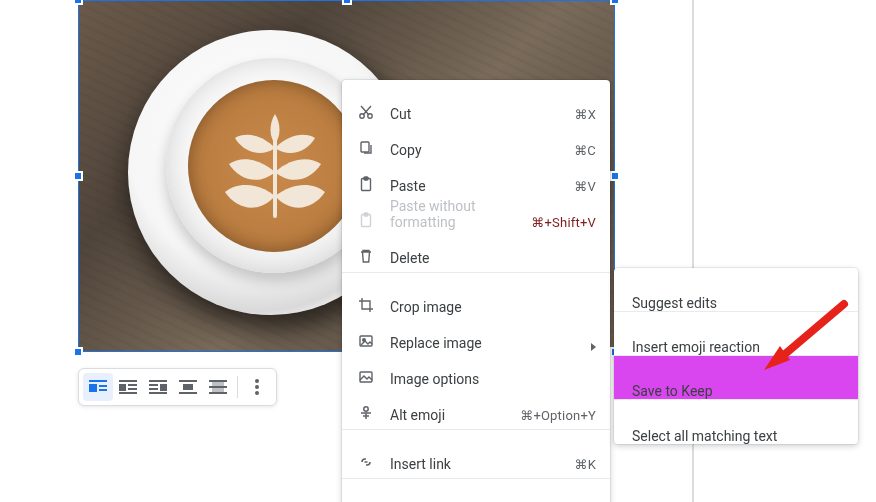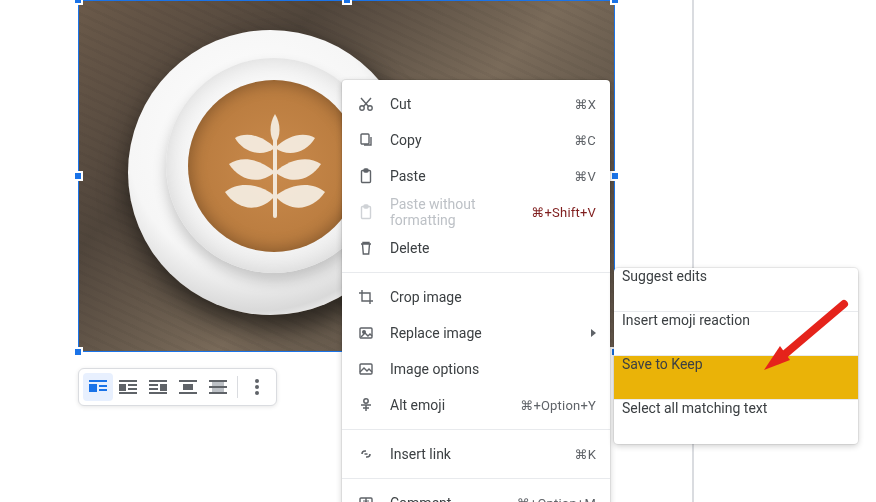--- a/index.html
+++ b/index.html
@@ -88,39 +88,39 @@
   .tb-sep { width:1px; height:22px; background:#dadce0; margin:0 4px; }
 
   
   .menu {
     position:absolute; background:#fff; border-radius:4px;
     box-shadow:0 2px 6px rgba(0,0,0,.2),0 0 0 1px rgba(0,0,0,.06);
     padding:6px 0; font-size:14px; color:#3c4043;
   }
   .menu.main { left:342px; top:80px; width:268px; }
   .menu-row {
-    display:flex; align-items:center; height:36px; padding:0 14px;
+    display:flex; align-items:flex-end; height:36px; padding:0 14px;
     cursor:pointer; position:relative;
   }
   .menu-row .ic { width:20px; height:20px; display:flex; align-items:center; justify-content:center; margin-right:14px; color:#5f6368;}
   .menu-row .lbl { flex:1; }
   .menu-row .kbd { color:#5f6368; font-size:13px; letter-spacing:.2px; }
   .menu-row.disabled { color:#bdc1c6; }
   .menu-row.disabled .ic, .menu-row.disabled .kbd { color:#7f1d1d; }
   .menu-sep { height:1px; background:#e8eaed; margin:6px 0; }
   .sub-caret { width:0;height:0;border-top:4px solid transparent;border-bottom:4px solid transparent;border-left:5px solid #5f6368; margin-left:8px;}
   .menu-row .sub-caret-only { position:absolute; right:14px; }
 
   .menu.sub { left:614px; top:268px; width:244px; padding:0; }
   .sub-row {
-    height:44px; display:flex; align-items:flex-start; padding:0 8px;
+    height:44px; display:flex; align-items:flex-end; padding:0 18px;
     border-bottom:1px solid #e8eaed; cursor:pointer; color:#3c4043;
   }
   .sub-row:last-child { border-bottom:none; }
-  .sub-row.hover { background:#eab308; }
+  .sub-row.hover { background:#d946ef; }
 
   
   .arrow {
     position:absolute; left:760px; top:296px; width:90px; height:80px; pointer-events:none;
   }
 
   svg { display:block; }
 </style>
 </head>
 <body>

